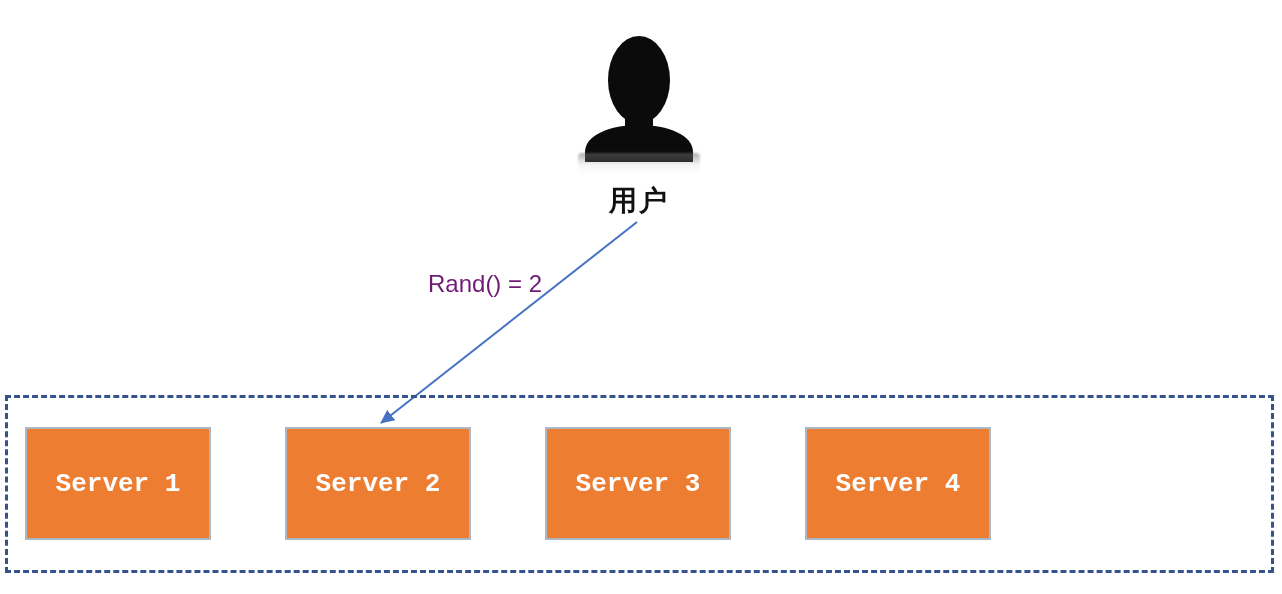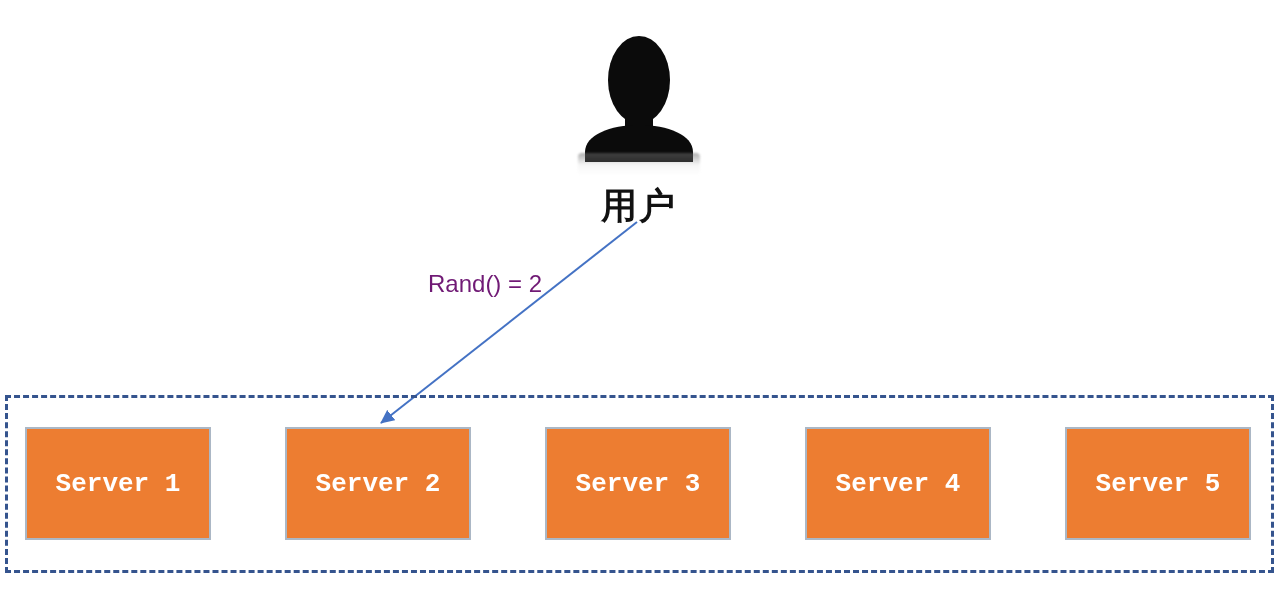--- a/index.html
+++ b/index.html
@@ -34,21 +34,21 @@
     background: linear-gradient(to bottom, rgba(110,110,110,0.55), rgba(200,200,200,0.15) 55%, rgba(255,255,255,0));
     border-radius: 4px;
     filter: blur(1px);
   }
   .user-label {
     position: absolute;
     left: 568px;
     top: 182px;
     width: 142px;
     text-align: center;
-    font-size: 36px;
+    font-size: 28px;
     font-weight: bold;
     color: #111111;
     letter-spacing: 2px;
   }
 
   
   .arrow-layer {
     position: absolute;
     left: 0;
     top: 0;
@@ -125,15 +125,14 @@
   </svg>
 
   <div class="arrow-label">Rand() = 2</div>
 
   <div class="server-pool"></div>
 
   <div class="server-box s1">Server 1</div>
   <div class="server-box s2">Server 2</div>
   <div class="server-box s3">Server 3</div>
   <div class="server-box s4">Server 4</div>
-  <div class="server-box s5">Server 5</div>
 
 </div>
 
 </body></html>

